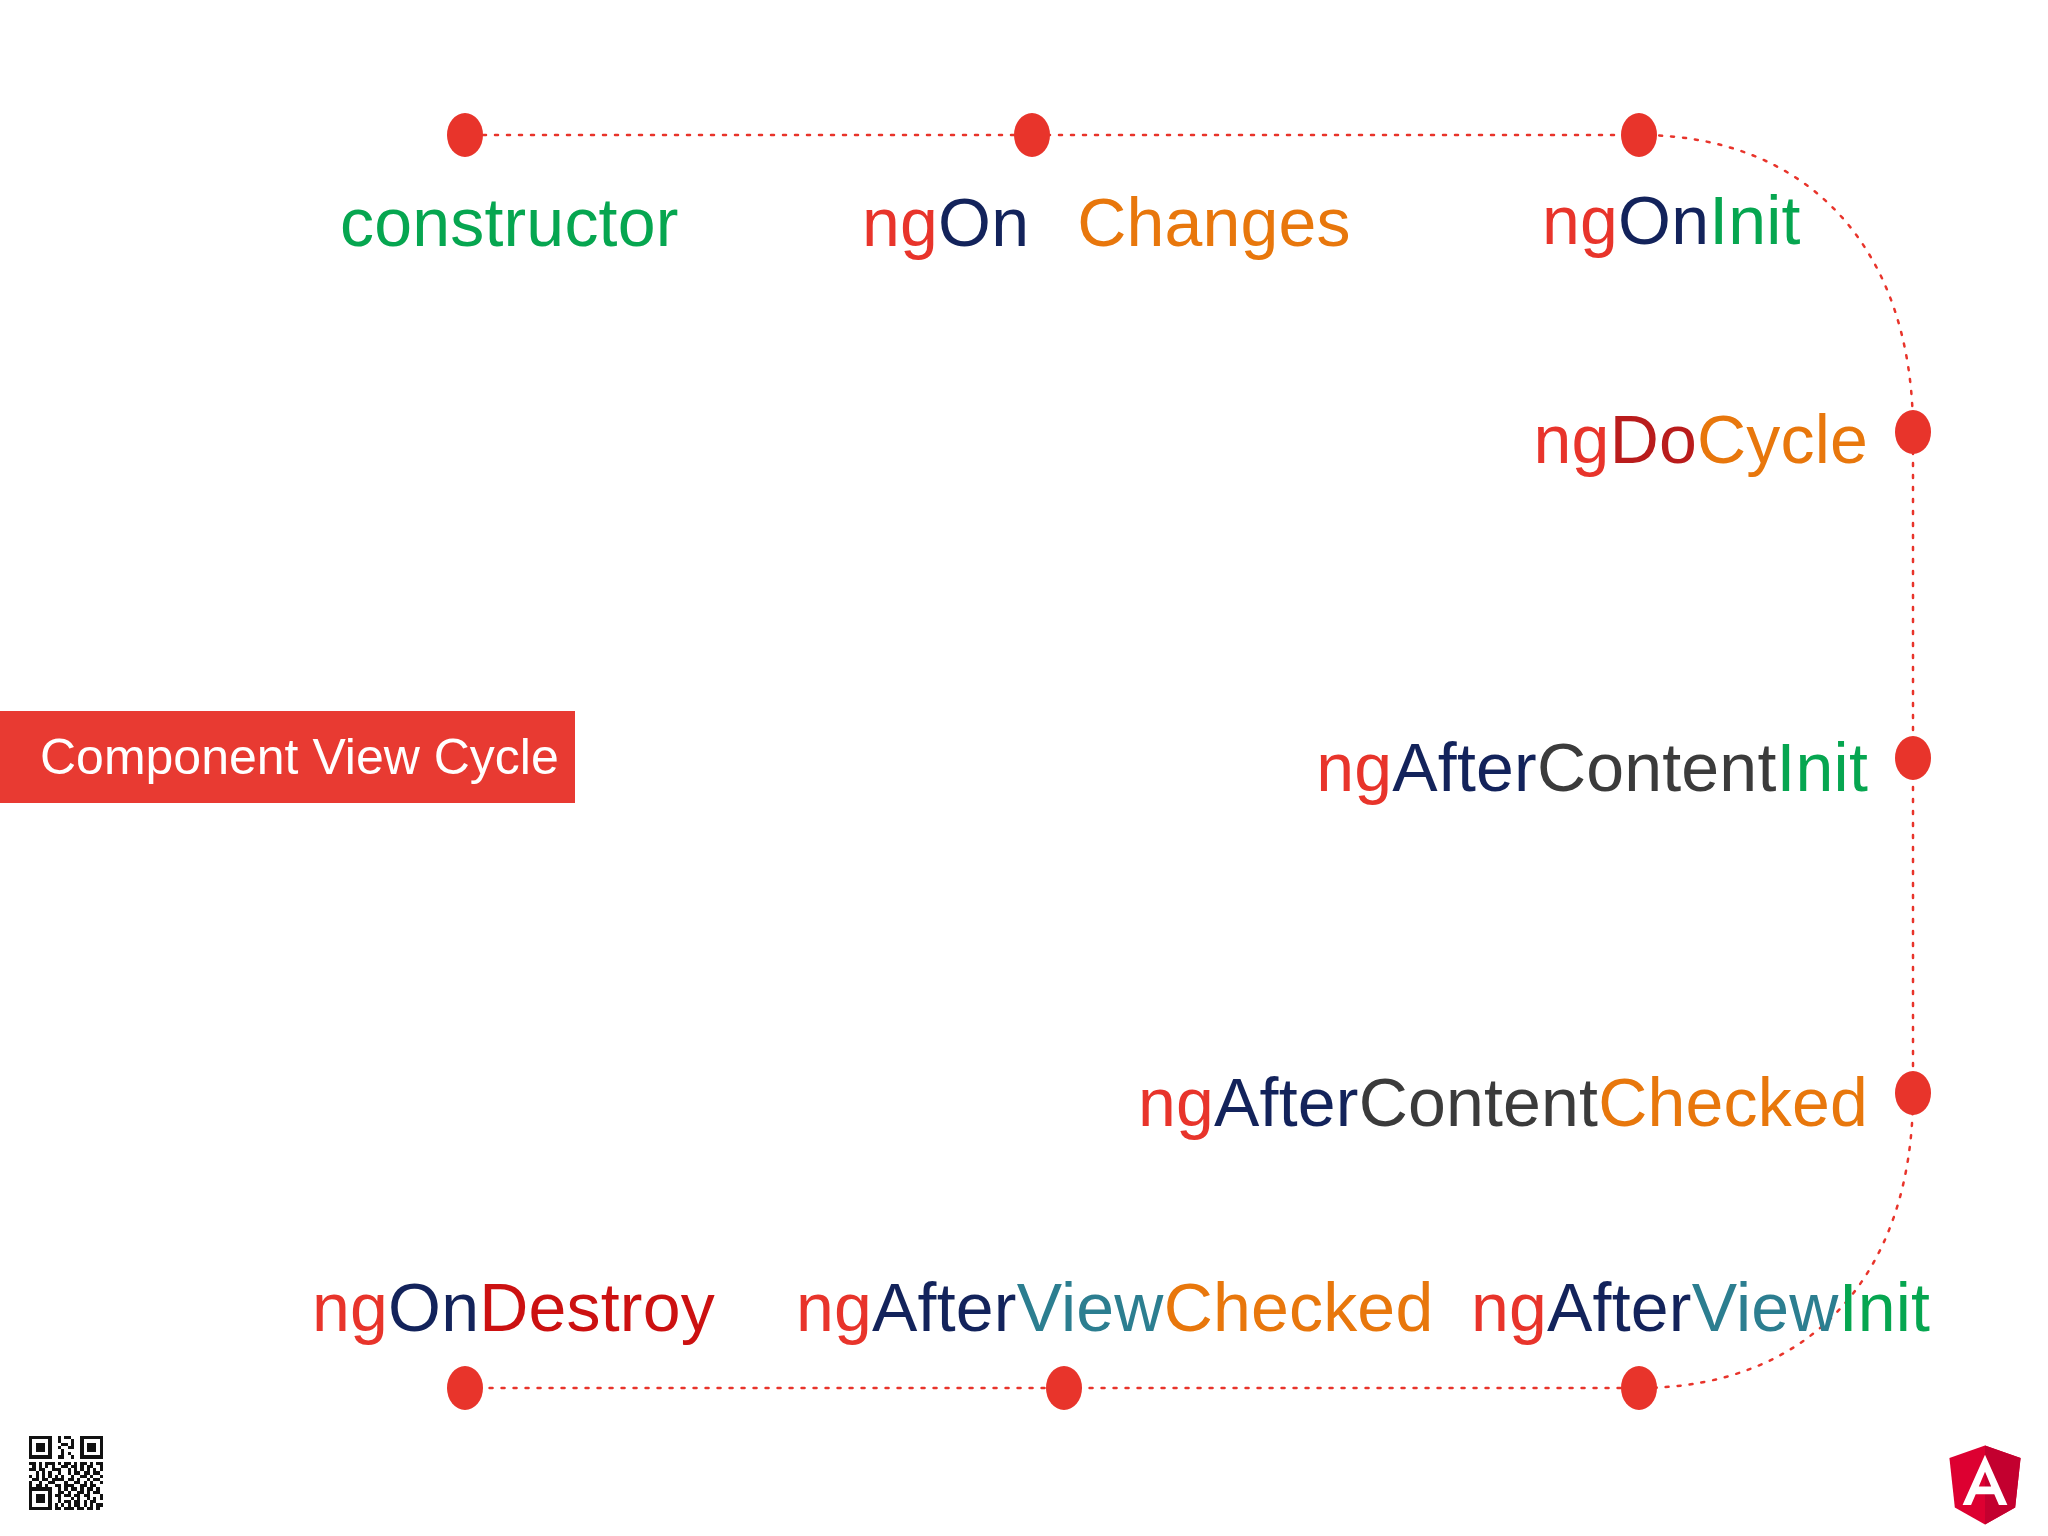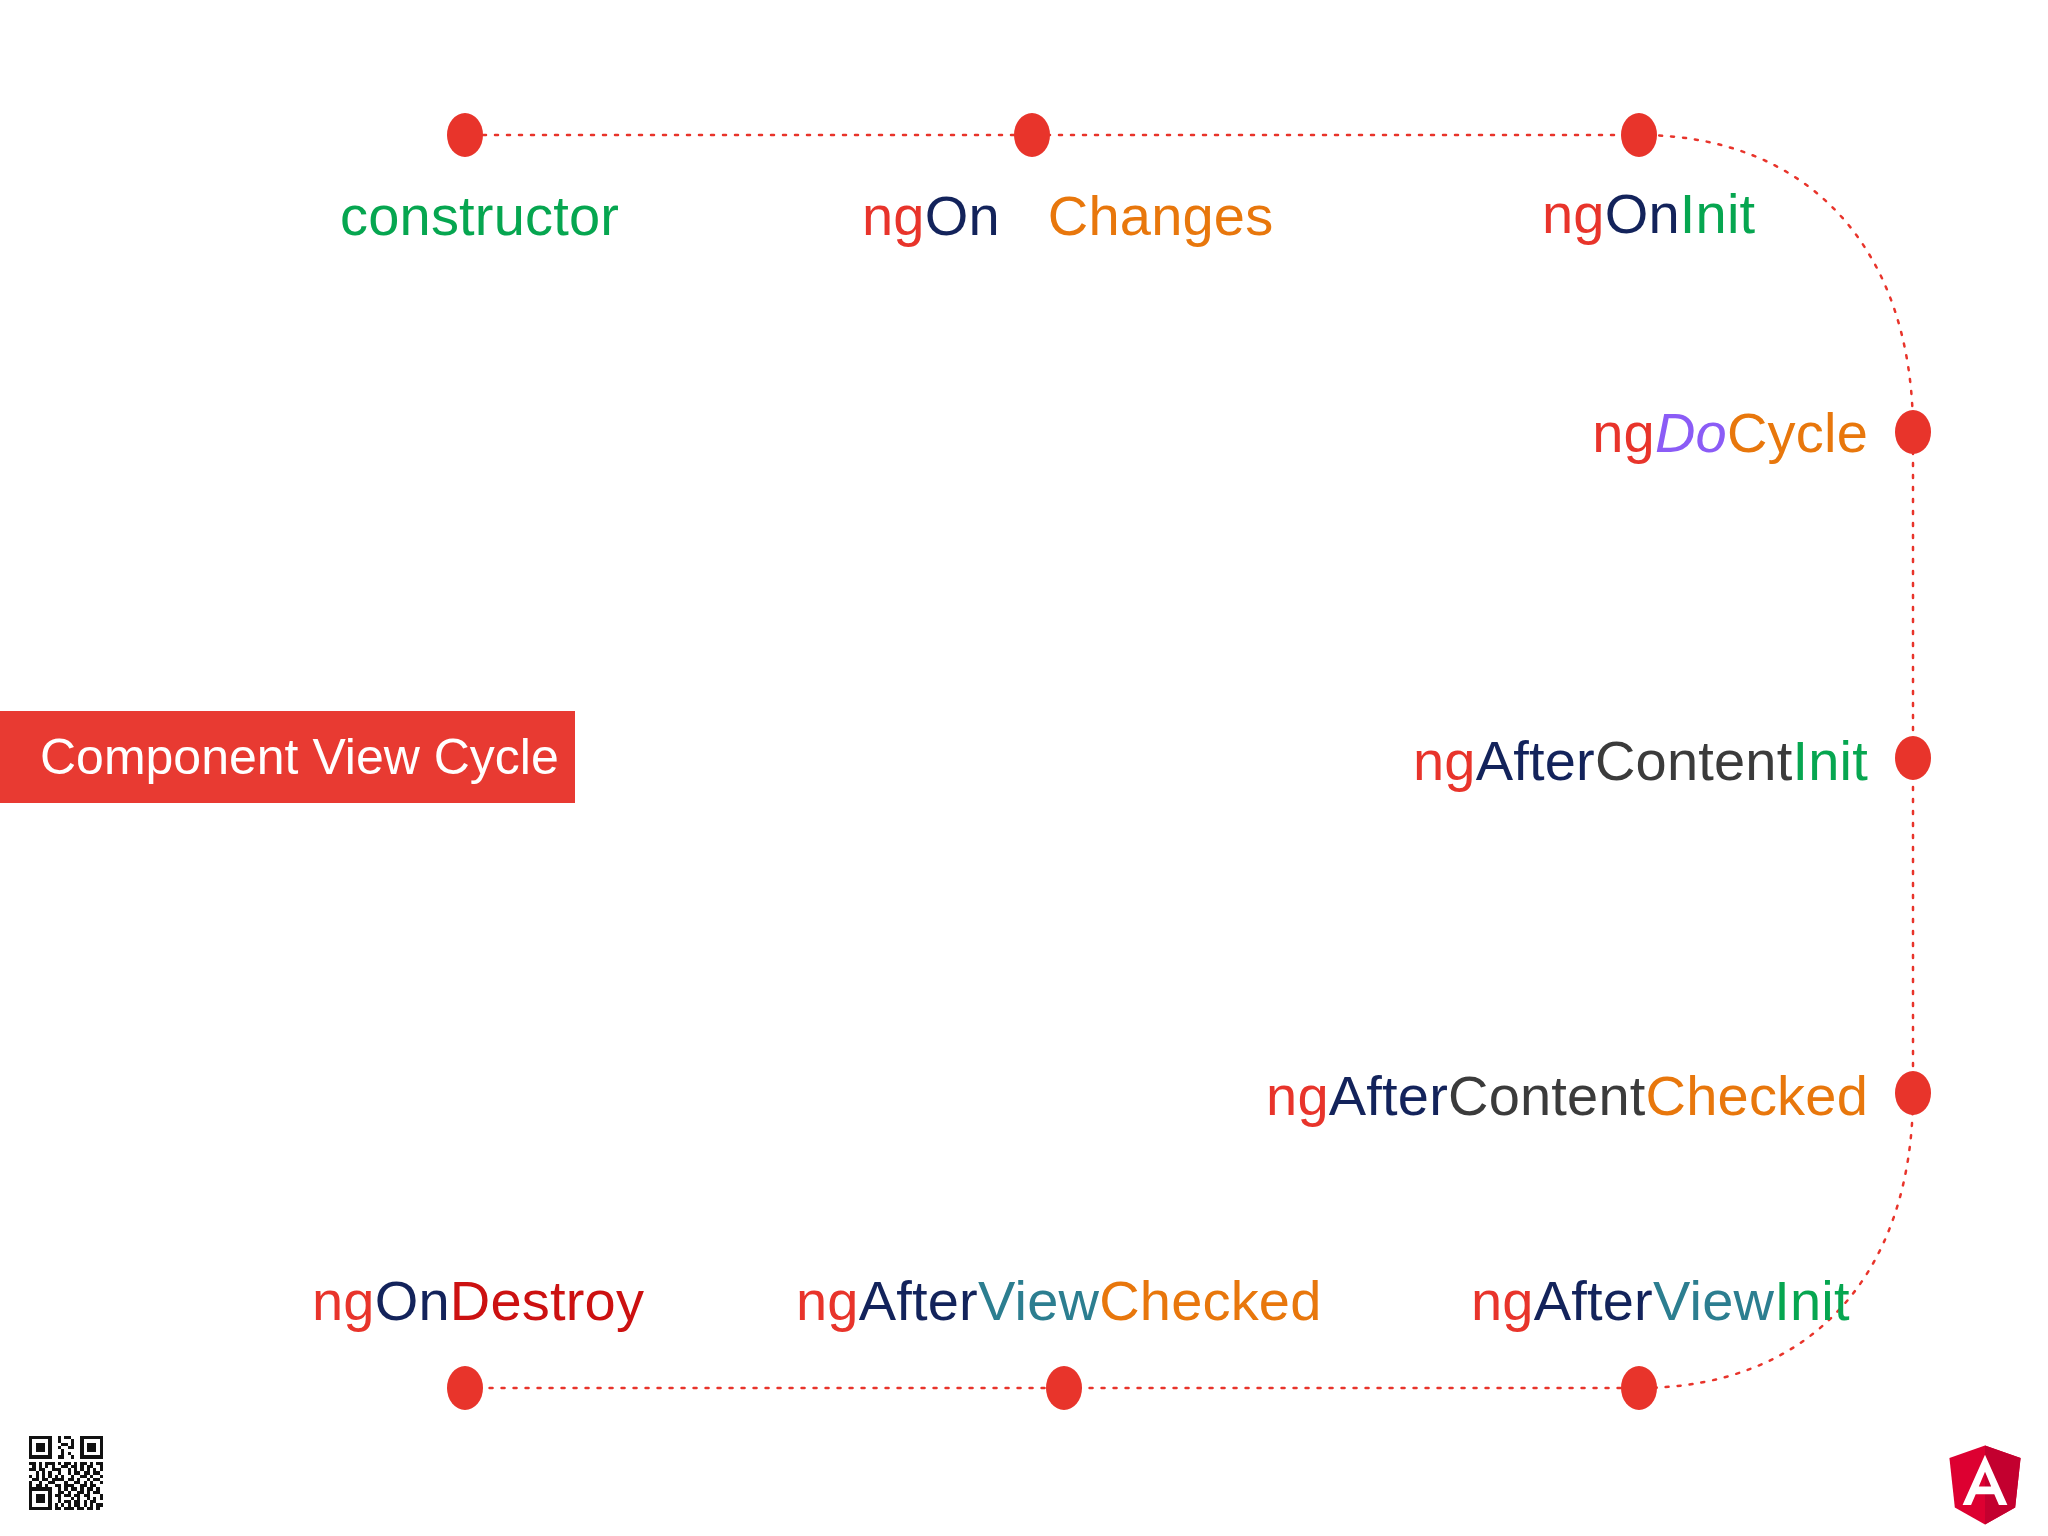--- a/index.html
+++ b/index.html
@@ -20,21 +20,21 @@
   #flow-svg {
     position: absolute;
     left: 0;
     top: 0;
     width: 2048px;
     height: 1536px;
   }
   .node-label {
     position: absolute;
     white-space: nowrap;
-    font-size: 56px;
+    font-size: 68px;
     font-weight: 400;
     line-height: 1;
     letter-spacing: 0.2px;
   }
   .node-label.right-aligned {
     text-align: right;
   }
   .seg-red    { color: #E8342B; }
   .seg-navy   { color: #13235B; }
   .seg-orange { color: #E8770C; }
@@ -94,21 +94,21 @@
         <ellipse cx="1639" cy="1388" rx="18" ry="22" fill="#E8342B"></ellipse>
         <ellipse cx="1064" cy="1388" rx="18" ry="22" fill="#E8342B"></ellipse>
         <ellipse cx="465" cy="1388" rx="18" ry="22" fill="#E8342B"></ellipse>
       </g>
   </svg>
 
   <div id="labels-layer">
       <div class="node-label" style="left: 340px; top: 188px;"><span class="seg-green" style="color: rgb(6, 166, 80);">constructor</span></div>
       <div class="node-label" style="left: 862px; top: 188px;"><span class="seg-red" style="color: rgb(232, 52, 43);">ng</span><span class="seg-navy" style="color: rgb(19, 35, 91);">On</span><span class="seg-orange" style="color: rgb(232, 119, 12); margin-left: 48px;">Changes</span></div>
       <div class="node-label" style="left: 1542px; top: 186px;"><span class="seg-red" style="color: rgb(232, 52, 43);">ng</span><span class="seg-navy" style="color: rgb(19, 35, 91);">On</span><span class="seg-green" style="color: rgb(6, 166, 80);">Init</span></div>
-      <div class="node-label right-aligned" style="right: 180px; top: 405px;"><span class="seg-red" style="color: rgb(232, 52, 43);">ng</span><span class="seg-navy" style="color: #8b5cf6; font-style: italic;">Do</span><span class="seg-orange" style="color: rgb(232, 119, 12);">Cycle</span></div>
+      <div class="node-label right-aligned" style="right: 180px; top: 405px;"><span class="seg-red" style="color: rgb(232, 52, 43);">ng</span><span class="seg-navy" style="color: #b91c1c;">Do</span><span class="seg-orange" style="color: rgb(232, 119, 12);">Cycle</span></div>
       <div class="node-label right-aligned" style="right: 180px; top: 733px;"><span class="seg-red" style="color: rgb(232, 52, 43);">ng</span><span class="seg-navy" style="color: rgb(19, 35, 91);">After</span><span class="seg-gray" style="color: rgb(59, 59, 59);">Content</span><span class="seg-green" style="color: rgb(6, 166, 80);">Init</span></div>
       <div class="node-label right-aligned" style="right: 180px; top: 1068px;"><span class="seg-red" style="color: rgb(232, 52, 43);">ng</span><span class="seg-navy" style="color: rgb(19, 35, 91);">After</span><span class="seg-gray" style="color: rgb(59, 59, 59);">Content</span><span class="seg-orange" style="color: rgb(232, 119, 12);">Checked</span></div>
       <div class="node-label" style="left: 1443px; top: 1273px; margin-left: 28px;"><span class="seg-red" style="color: rgb(232, 52, 43);">ng</span><span class="seg-navy" style="color: rgb(19, 35, 91);">After</span><span class="seg-teal" style="color: rgb(44, 126, 144);">View</span><span class="seg-green" style="color: rgb(6, 166, 80);">Init</span></div>
       <div class="node-label" style="left: 796px; top: 1273px;"><span class="seg-red" style="color: rgb(232, 52, 43);">ng</span><span class="seg-navy" style="color: rgb(19, 35, 91);">After</span><span class="seg-teal" style="color: rgb(44, 126, 144);">View</span><span class="seg-orange" style="color: rgb(232, 119, 12);">Checked</span></div>
       <div class="node-label" style="left: 312px; top: 1273px;"><span class="seg-red" style="color: rgb(232, 52, 43);">ng</span><span class="seg-navy" style="color: rgb(19, 35, 91);">On</span><span class="seg-darkred" style="color: rgb(204, 17, 17);">Destroy</span></div>
     </div>
 
   <div id="title-badge">
     <span class="title-text">Component View Cycle</span>
   </div>

